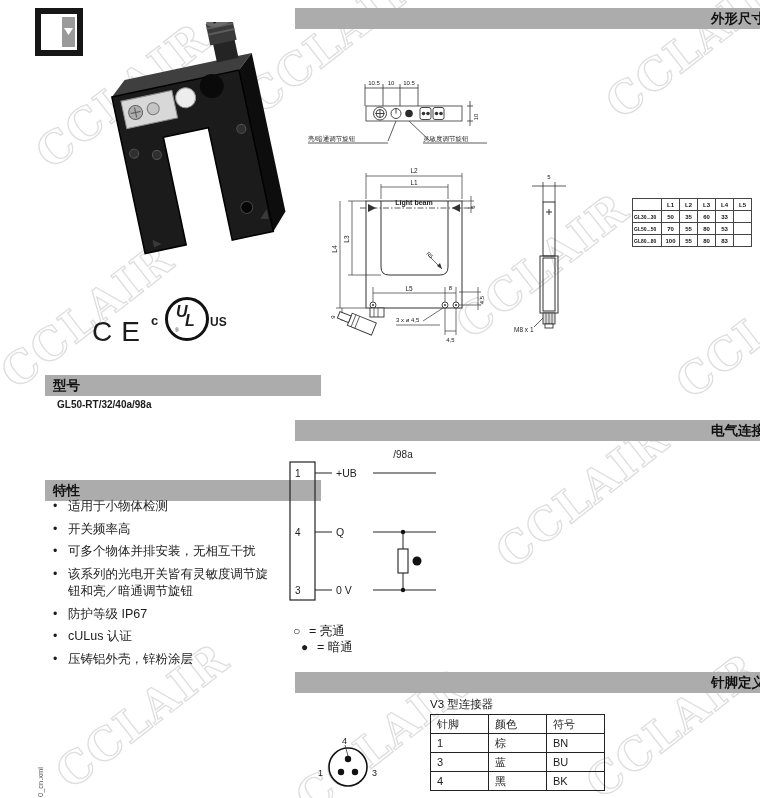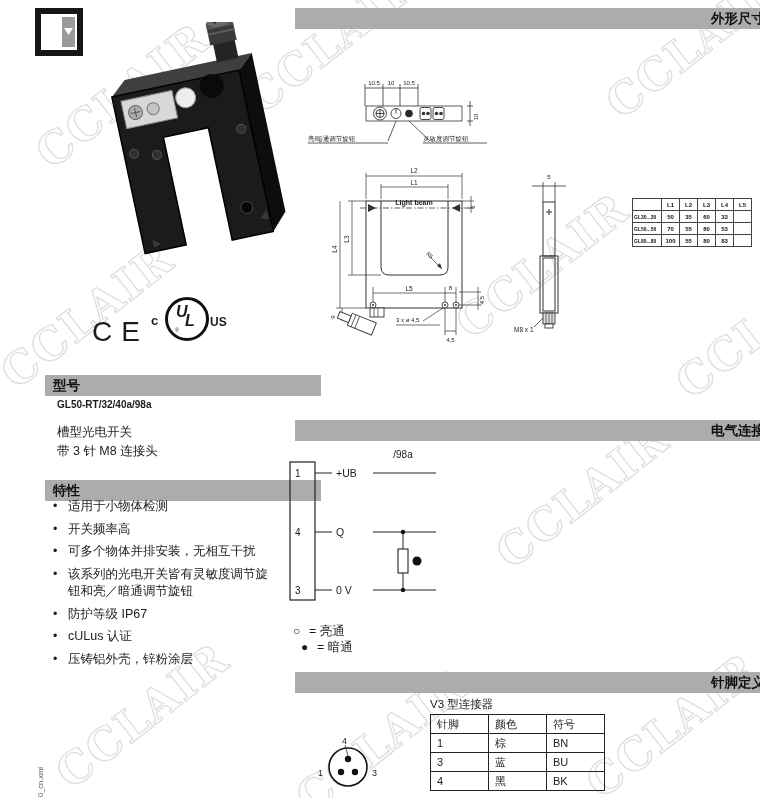--- a/index.html
+++ b/index.html
@@ -100,24 +100,20 @@
     <div class="ul-circle">
       <span class="ul-u">U</span>
       <span class="ul-l">L</span>
       <span class="ul-reg">®</span>
     </div>
     <span class="ul-us">US</span>
   </div>
 
   <div class="bar bar-left" style="top:375px;">型号</div>
   <div class="model-name">GL50-RT/32/40a/98a</div>
-  <div class="desc">
-    <div>槽型光电开关</div>
-    <div>带 3 针 M8 连接头</div>
-  </div>
 
   <div class="bar bar-left" style="top:480px;">特性</div>
   <ul class="features">
     <li>适用于小物体检测</li>
     <li>开关频率高</li>
     <li>可多个物体并排安装，无相互干扰</li>
     <li>该系列的光电开关皆有灵敏度调节旋钮和亮／暗通调节旋钮</li>
     <li>防护等级 IP67</li>
     <li>cULus 认证</li>
     <li>压铸铝外壳，锌粉涂层</li>

